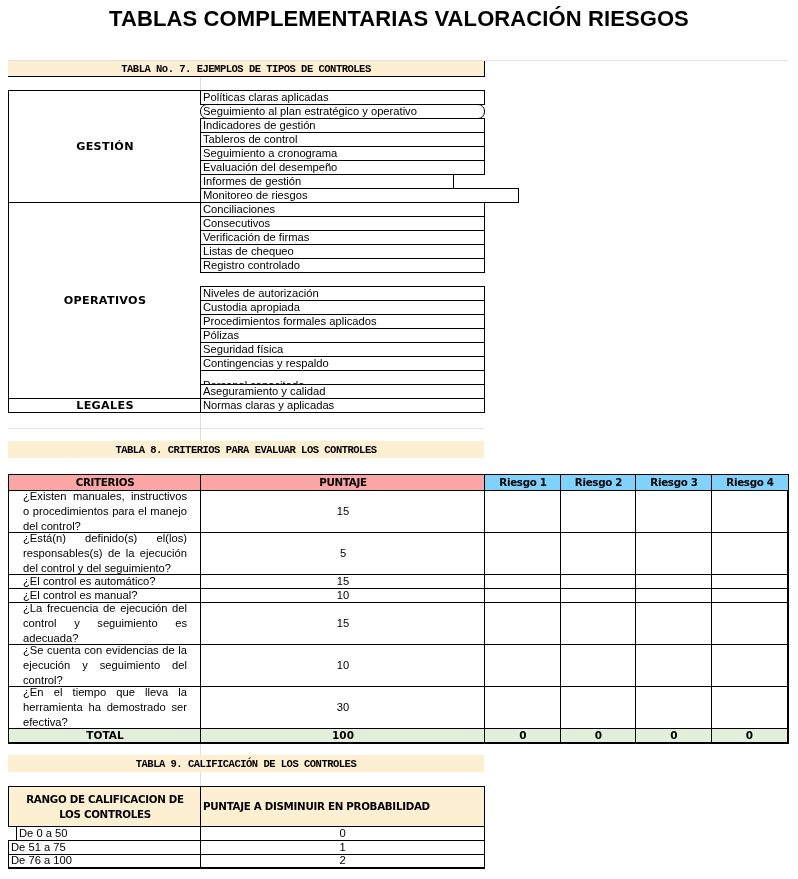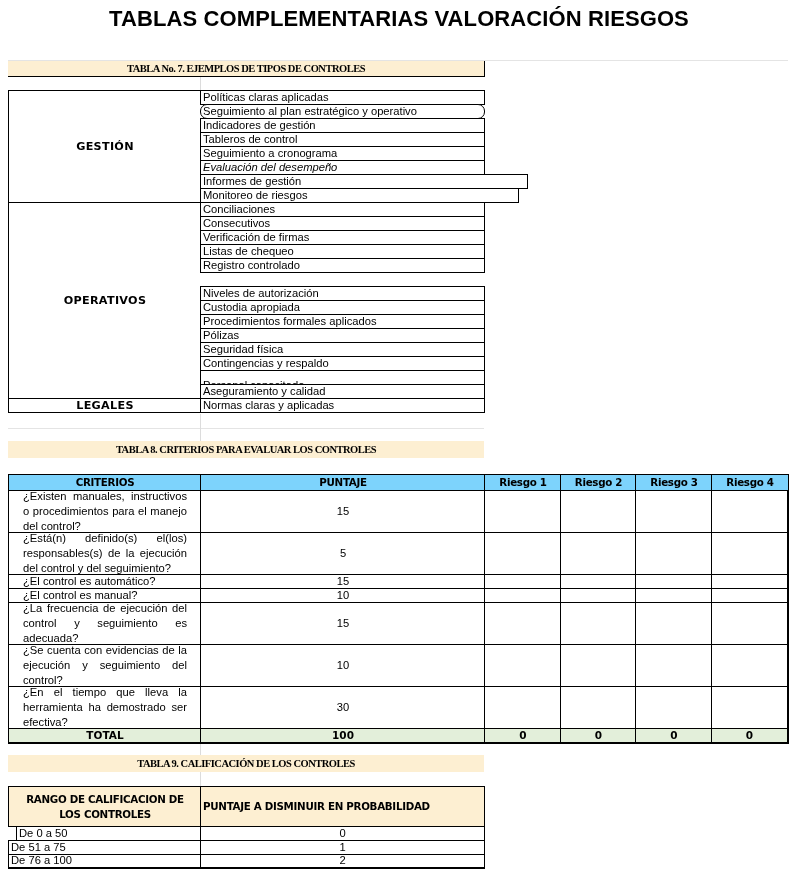--- a/index.html
+++ b/index.html
@@ -1,25 +1,25 @@
 <!DOCTYPE html>
 <html><head>
   <meta charset="utf-8">
   <style>
     html, body { margin: 0; padding: 0; background: #ffffff; }
     body { width: 798px; height: 879px; position: relative; overflow: hidden; font-family: "Liberation Sans", sans-serif; color: #000; }
     .abs { position: absolute; box-sizing: border-box; }
     .title { left: 0; top: 6px; width: 798px; text-align: center; font-family: "Liberation Sans", sans-serif; font-weight: bold; font-size: 22px; letter-spacing: 0.1px; }
     .gridline-h { height: 1px; background: #e4e4e4; }
     .gridline-v { width: 1px; background: #dcdcdc; }
-    .banner { background: #fdefd2; font-family: Liberation Serif, serif; font-weight: bold; font-size: 10.5px; letter-spacing: -0.5px; text-align: center; display: flex; align-items: center; justify-content: center; }
+    .banner { background: #fdefd2; font-family: Liberation Mono, monospace; font-weight: bold; font-size: 10.5px; letter-spacing: -0.5px; text-align: center; display: flex; align-items: center; justify-content: center; }
     .banner.boxed { border-right: 1.5px solid #000; border-bottom: 1.5px solid #000; }
     .cell { display: flex; align-items: center; font-family: "Liberation Sans", sans-serif; font-size: 11.2px; line-height: 13.6px; border: 1px solid #000; background: #fff; padding: 0 2px; white-space: nowrap; overflow: hidden; }
     .cat { justify-content: center; font-family: "DejaVu Sans", sans-serif; font-weight: bold; font-size: 11.2px; letter-spacing: 0.3px; }
-    .hdr { justify-content: center; font-family: "DejaVu Sans", sans-serif; font-weight: bold; font-size: 10.3px; letter-spacing: -0.3px; background: #7dd3fc; }
+    .hdr { justify-content: center; font-family: "DejaVu Sans", sans-serif; font-weight: bold; font-size: 10.3px; letter-spacing: -0.3px; background: #fca5a5; }
     .hdr.blue { background: #7dd3fc; }
     .crit { white-space: normal; text-align: justify; text-align-last: left; align-items: center; font-size: 11.2px; line-height: 15px; padding: 0 14px; }
     .num { justify-content: center; font-size: 11.2px; }
     .total { background: #e3efda; justify-content: center; font-family: "DejaVu Sans", sans-serif; font-weight: bold; font-size: 10.5px; }
     .t9hdr { background: #fdefd2; font-family: "DejaVu Sans", sans-serif; font-weight: bold; font-size: 10.3px; letter-spacing: -0.3px; line-height: 15px; justify-content: center; text-align: center; white-space: normal; }
     .t9hdr.left { justify-content: flex-start; text-align: left; }
   </style>
 </head>
 <body>
 
@@ -34,22 +34,22 @@
 
 <div class="abs banner boxed" style="left:8px; top:61px; width:477px; height:16px;">TABLA No. 7. EJEMPLOS DE TIPOS DE CONTROLES</div>
 
 <div id="t7">
     <div class="abs cell cat" style="left:8px; top:90px; width:193px; height:113px; border-right:none;">GESTIÓN</div>
     <div class="abs cell" style="left:200px; top:90px; width:285px; height:15px;">Políticas claras aplicadas</div>
     <div class="abs cell" style="left:200px; top:104px; width:285px; height:15px;border-radius:7px;">Seguimiento al plan estratégico y operativo</div>
     <div class="abs cell" style="left:200px; top:118px; width:285px; height:15px;">Indicadores de gestión</div>
     <div class="abs cell" style="left:200px; top:132px; width:285px; height:15px;">Tableros de control</div>
     <div class="abs cell" style="left:200px; top:146px; width:285px; height:15px;">Seguimiento a cronograma</div>
-    <div class="abs cell" style="left:200px; top:160px; width:285px; height:15px;font-style:italic;">Evaluación del desempeño</div>
-    <div class="abs cell" style="left:200px; top:174px; width:328px; height:15px;">Informes de gestión</div>
+    <div class="abs cell" style="left:200px; top:160px; width:285px; height:15px;">Evaluación del desempeño</div>
+    <div class="abs cell" style="left:200px; top:174px; width:254px; height:15px;">Informes de gestión</div>
     <div class="abs cell" style="left:200px; top:188px; width:319px; height:15px;">Monitoreo de riesgos</div>
     <div class="abs cell cat" style="left:8px; top:202px; width:193px; height:197px; border-right:none;">OPERATIVOS</div>
     <div class="abs cell" style="left:200px; top:202px; width:285px; height:15px;">Conciliaciones</div>
     <div class="abs cell" style="left:200px; top:216px; width:285px; height:15px;">Consecutivos</div>
     <div class="abs cell" style="left:200px; top:230px; width:285px; height:15px;">Verificación de firmas</div>
     <div class="abs cell" style="left:200px; top:244px; width:285px; height:15px;">Listas de chequeo</div>
     <div class="abs cell" style="left:200px; top:258px; width:285px; height:15px;">Registro controlado</div>
     <div class="abs cell" style="left:200px; top:272px; width:285px; height:15px;margin-top:32px;">Segregación de funciones</div>
     <div class="abs cell" style="left:200px; top:286px; width:285px; height:15px;">Niveles de autorización</div>
     <div class="abs cell" style="left:200px; top:300px; width:285px; height:15px;">Custodia apropiada</div>

